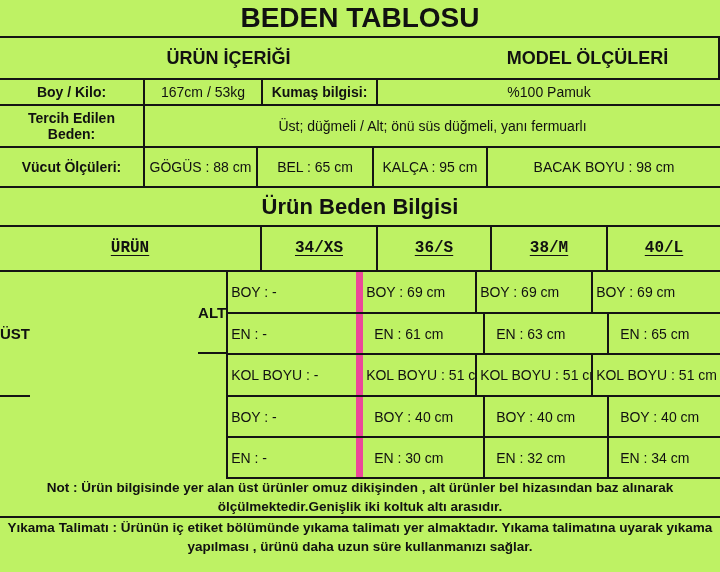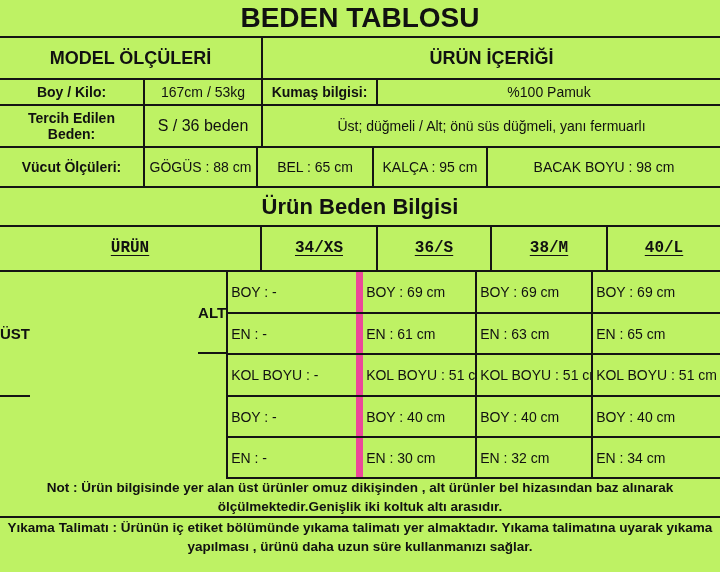--- a/index.html
+++ b/index.html
@@ -52,21 +52,21 @@
   .size-hdr { font-size: 16px; font-weight: 700; text-decoration: underline; text-underline-offset: 3px; }
 
   .size-body { display: flex; width: 100%; height: 207px; }
   .size-left { width: 262px; border-right: 2px solid #141414; display: flex; flex-direction: row; justify-content: space-between; }
   .group-cell { display: flex; align-items: center; justify-content: center; font-weight: 700; font-size: 15px; }
   .group-ust { height: 125px; border-bottom: 2px solid #141414; }
   .group-alt { height: 82px; border-bottom: 2px solid #141414; }
   .size-right { flex: 1; display: flex; flex-direction: column; }
   .size-row { display: flex; border-bottom: 2px solid #141414; }
   .h42 { height: 42px; }
-  .h41 { height: 41px; }
+  .h41 { height: 41px; gap: 8px; }
   .size-cell {
     display: flex; align-items: center; justify-content: flex-start;
     font-size: 14px; padding: 2px 3px; white-space: nowrap; overflow: hidden;
   }
   .sc1 { width: 135px; border-right: 7px solid #ec4899; }
   .sc2 { width: 114px; border-right: 2px solid #141414; }
   .sc3 { width: 116px; border-right: 2px solid #141414; }
   .sc4 { flex: 1; }
 
   .note-row {
@@ -82,34 +82,33 @@
 </head>
 <body>
 
 <div class="canvas">
 
   <div class="title-row">
     <div class="page-title">BEDEN TABLOSU</div>
   </div>
 
   <div class="row hdr-row">
+    <div class="cell hdr grow">ÜRÜN İÇERİĞİ</div>
     <div class="cell hdr bordered w263">MODEL ÖLÇÜLERİ</div>
-    <div class="cell hdr grow">ÜRÜN İÇERİĞİ</div>
   </div>
 
   <div class="row r-boy">
     <div class="cell bold bordered w145">Boy / Kilo:</div>
     <div class="cell bordered w118">167cm / 53kg</div>
     <div class="cell bold bordered w115">Kumaş bilgisi:</div>
     <div class="cell grow">%100 Pamuk</div>
   </div>
 
   <div class="row r-tercih">
     <div class="cell bold bordered w145">Tercih Edilen Beden:</div>
-    <div class="cell bordered w118 tercih-val">S / 36 beden</div>
     <div class="cell grow">Üst; düğmeli / Alt; önü süs düğmeli, yanı fermuarlı</div>
   </div>
 
   <div class="row r-vucut">
     <div class="cell bold bordered w145">Vücut Ölçüleri:</div>
     <div class="cell bordered w117">GÖGÜS : 88 cm</div>
     <div class="cell bordered w116">BEL : 65 cm</div>
     <div class="cell bordered w114">KALÇA : 95 cm</div>
     <div class="cell grow">BACAK BOYU : 98 cm</div>
   </div>

